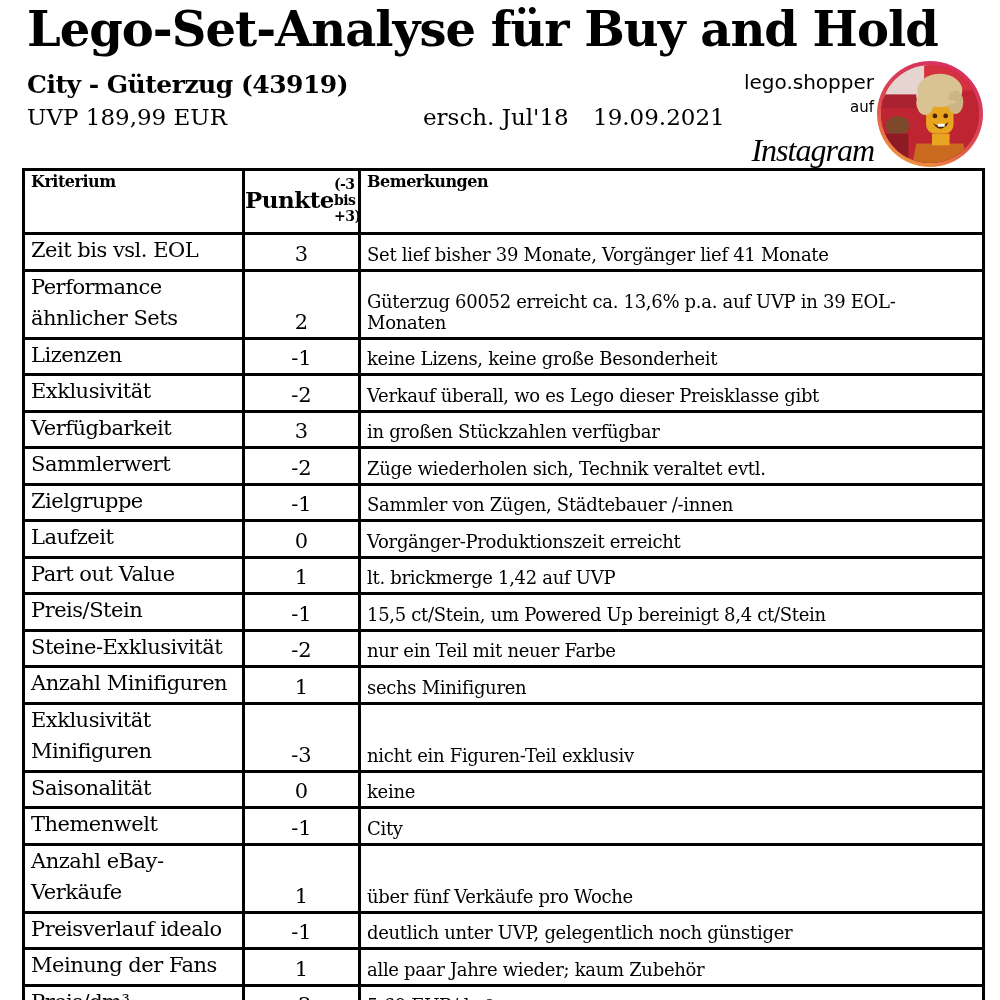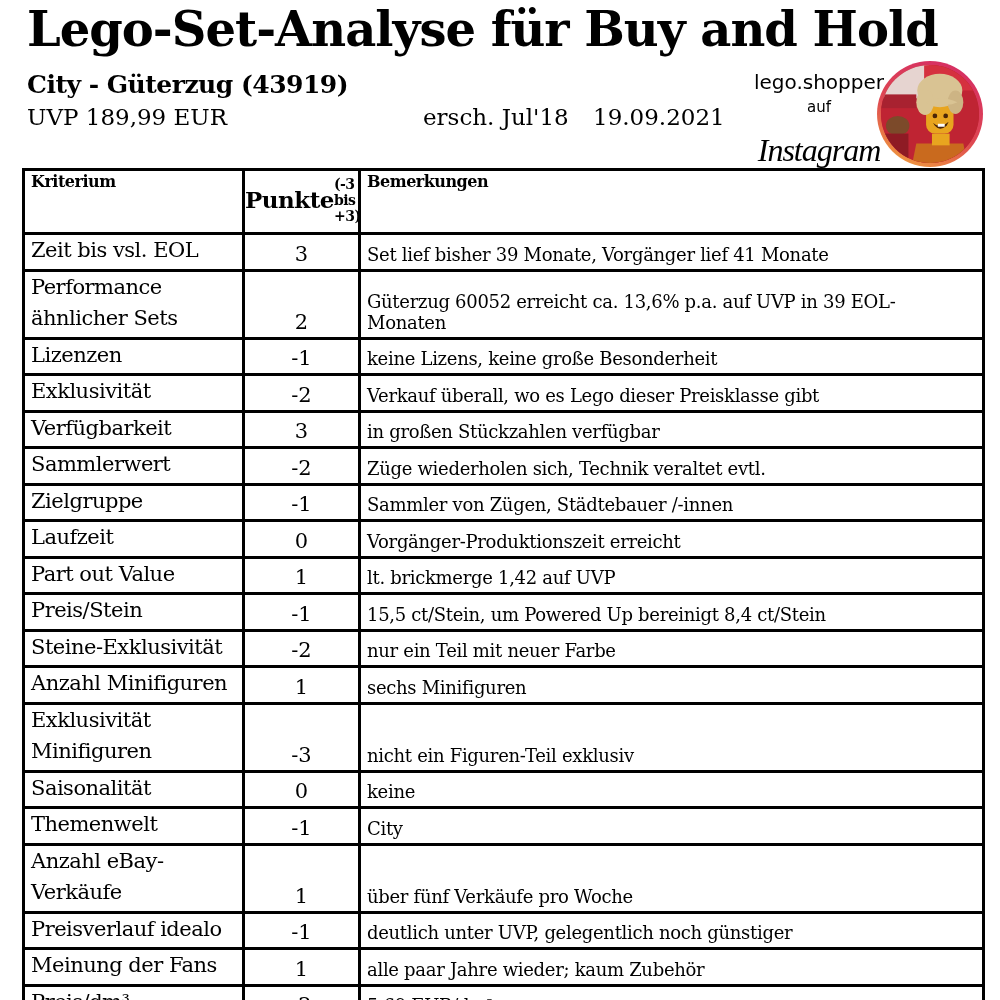--- a/index.html
+++ b/index.html
@@ -21,22 +21,22 @@
     position: absolute; left: 27px; top: 70px;
     font-weight: bold; font-size: 25px; letter-spacing: -0.5px;
   }
   .meta-item { position: absolute; top: 104px; font-size: 23px; }
   .meta-uvp  { left: 27px; }
   .meta-release { left: 383px; margin-left: 40px; }
   .meta-date { left: 593px; }
 
   
   .branding {
-    position: absolute; left: 746px; top: 70px; width: 146px;
-    text-align: center;
+    position: absolute; left: 728px; top: 70px; width: 146px;
+    text-align: right;
   }
   .branding .account {
     font-family: "DejaVu Sans", sans-serif; font-size: 20px;
   }
   .branding .connector {
     font-family: "DejaVu Sans", sans-serif; font-size: 15px; margin-top: 4px;
   }
   .branding .platform {
     font-family: Liberation Serif, serif; font-style: italic;
     font-size: 32px; margin-top: 16px; letter-spacing: -1px;

